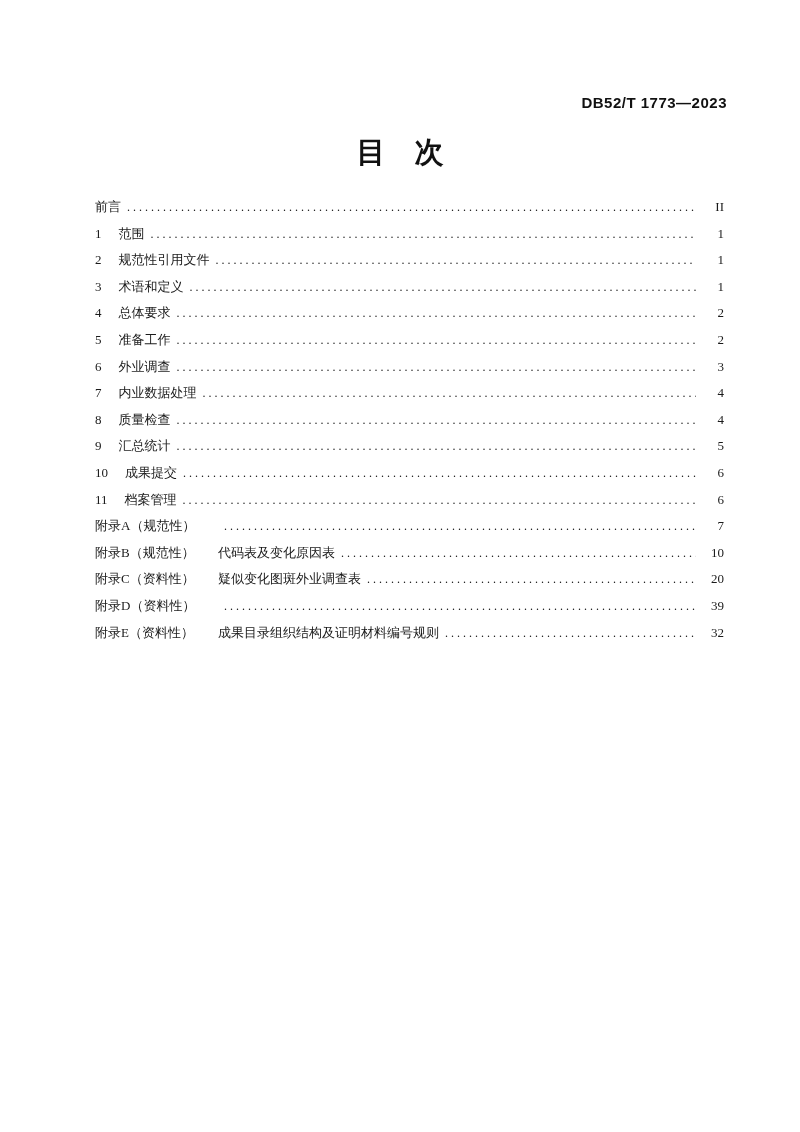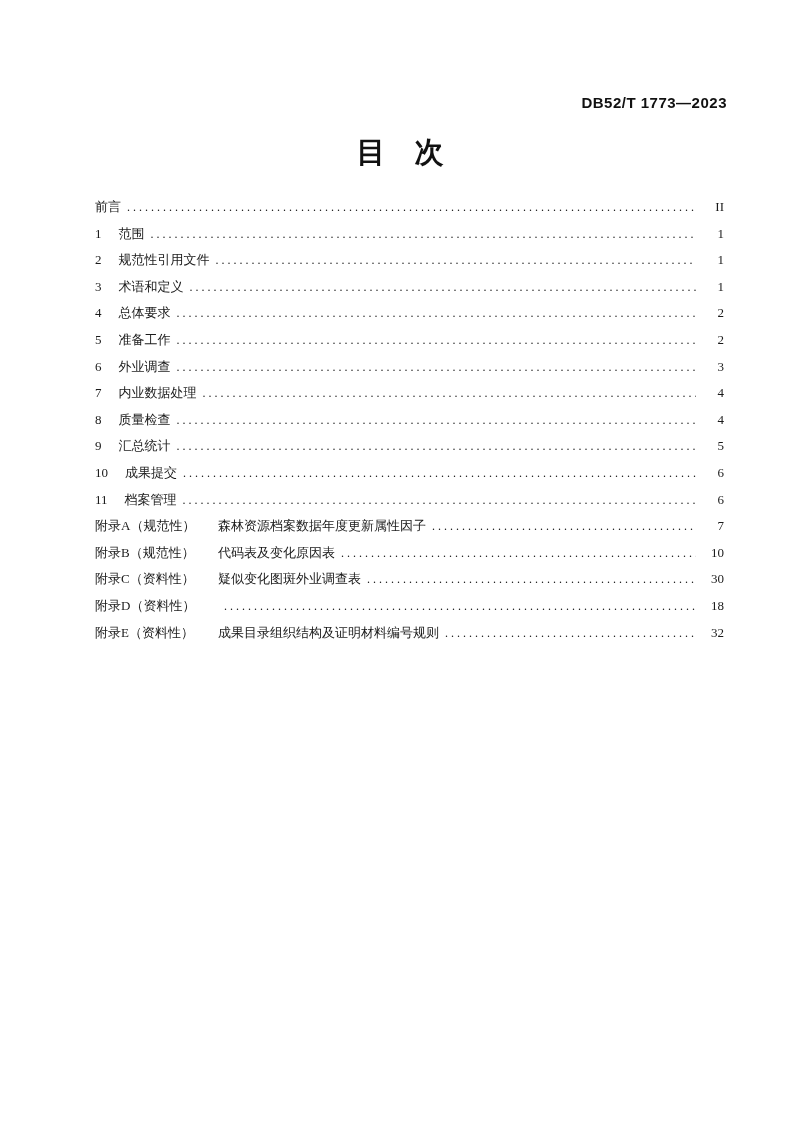--- a/index.html
+++ b/index.html
@@ -172,43 +172,42 @@
 
     <div class="toc-row">
       <span class="toc-num">11</span>
       <span class="toc-label">档案管理</span>
       <span class="dots"></span>
       <span class="toc-page">6</span>
     </div>
 
     <div class="toc-row">
       <span class="toc-app-label">附录A（规范性）</span>
-      <span class="toc-label">森林资源档案数据年度更新属性因子</span>
       <span class="dots"></span>
       <span class="toc-page">7</span>
     </div>
 
     <div class="toc-row">
       <span class="toc-app-label">附录B（规范性）</span>
       <span class="toc-label">代码表及变化原因表</span>
       <span class="dots"></span>
       <span class="toc-page">10</span>
     </div>
 
     <div class="toc-row">
       <span class="toc-app-label">附录C（资料性）</span>
       <span class="toc-label">疑似变化图斑外业调查表</span>
       <span class="dots"></span>
-      <span class="toc-page">30</span>
+      <span class="toc-page">20</span>
     </div>
 
     <div class="toc-row">
       <span class="toc-app-label">附录D（资料性）</span>
       <span class="dots"></span>
-      <span class="toc-page">18</span>
+      <span class="toc-page">39</span>
     </div>
 
     <div class="toc-row">
       <span class="toc-app-label">附录E（资料性）</span>
       <span class="toc-label">成果目录组织结构及证明材料编号规则</span>
       <span class="dots"></span>
       <span class="toc-page">32</span>
     </div>
 
   </div>

